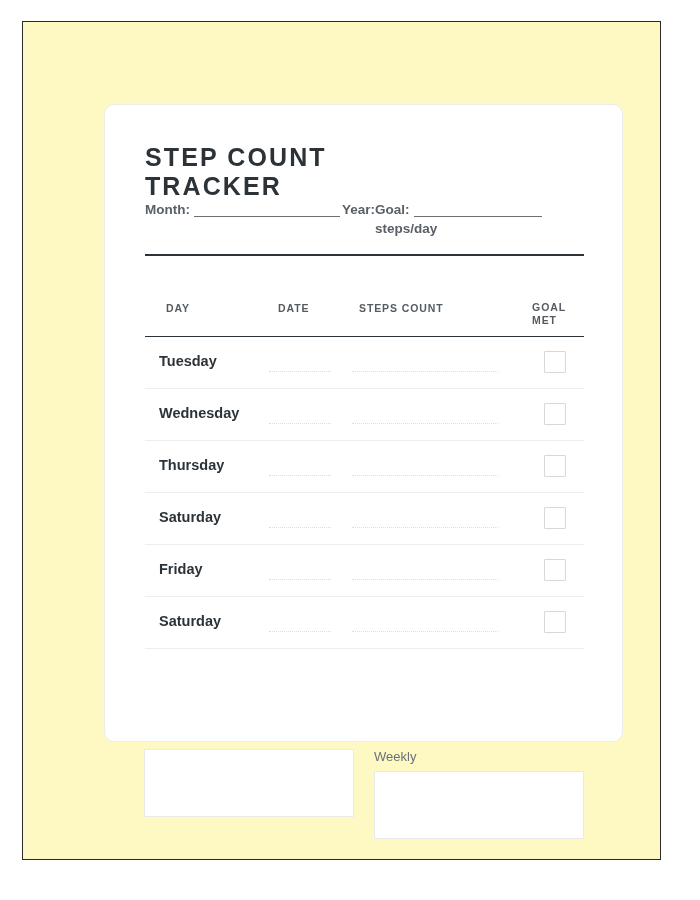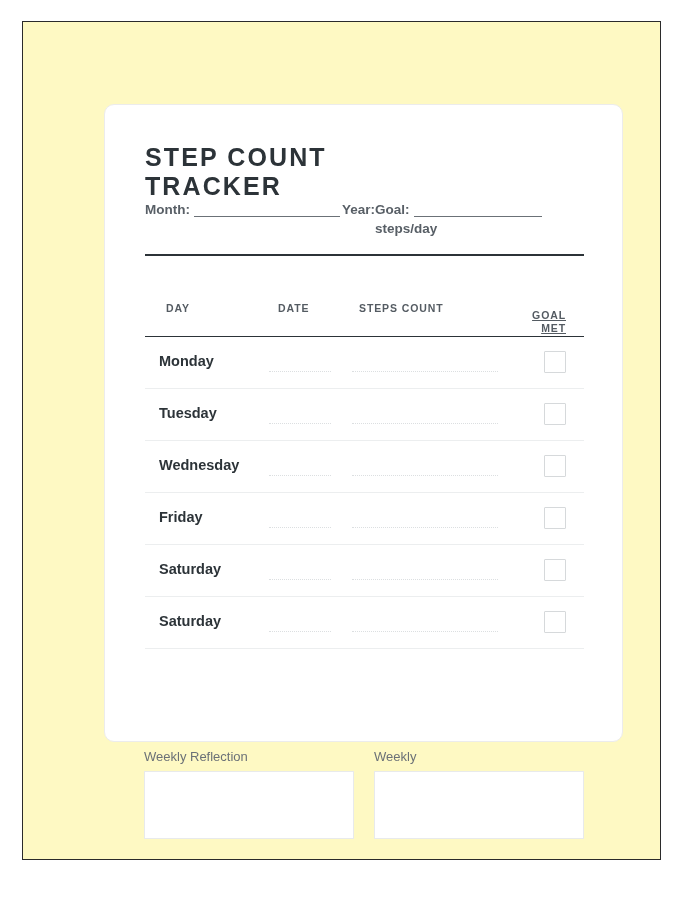--- a/index.html
+++ b/index.html
@@ -86,21 +86,21 @@
     font-size: 10.5px;
     font-weight: bold;
     letter-spacing: 0.9px;
     color: #545b62;
     top: 1px;
     padding-left: 7px;
   }
   .th-day   { left: 14px; }
   .th-date  { left: 126px; }
   .th-steps { left: 207px; }
-  .th-goal  { right: 18px; text-align: right; line-height: 13px; top: 8px; text-decoration: underline; }
+  .th-goal  { right: 18px; text-align: left; line-height: 13px; top: 0; }
 
   .trow {
     position: relative;
     height: 52px;
     border-bottom: 1px solid #eceeef;
   }
   .day-name {
     position: absolute;
     left: 14px; top: 16px;
     font-size: 14.5px;
@@ -173,63 +173,62 @@
         <span class="th th-day">DAY</span>
         <span class="th th-date">DATE</span>
         <span class="th th-steps">STEPS COUNT</span>
         <span class="th th-goal">
           <span>GOAL</span><br>
           <span>MET</span>
         </span>
       </div>
       <div id="rows-host">
           <div class="trow">
-            <span class="day-name">Monday</span>
-            <span class="dot-date"></span>
-            <span class="dot-steps"></span>
-            <span class="goal-box"></span>
-          </div>
-          <div class="trow">
             <span class="day-name">Tuesday</span>
             <span class="dot-date"></span>
             <span class="dot-steps"></span>
             <span class="goal-box"></span>
           </div>
           <div class="trow">
             <span class="day-name">Wednesday</span>
             <span class="dot-date"></span>
             <span class="dot-steps"></span>
             <span class="goal-box"></span>
           </div>
           <div class="trow">
+            <span class="day-name">Thursday</span>
+            <span class="dot-date"></span>
+            <span class="dot-steps"></span>
+            <span class="goal-box"></span>
+          </div>
+          <div class="trow">
+            <span class="day-name">Saturday</span>
+            <span class="dot-date"></span>
+            <span class="dot-steps"></span>
+            <span class="goal-box"></span>
+          </div>
+          <div class="trow">
             <span class="day-name">Friday</span>
-            <span class="dot-date"></span>
-            <span class="dot-steps"></span>
-            <span class="goal-box"></span>
-          </div>
-          <div class="trow">
-            <span class="day-name">Saturday</span>
             <span class="dot-date"></span>
             <span class="dot-steps"></span>
             <span class="goal-box"></span>
           </div>
           <div class="trow">
             <span class="day-name">Saturday</span>
             <span class="dot-date"></span>
             <span class="dot-steps"></span>
             <span class="goal-box"></span>
           </div>
         </div>
     </div>
 
   </div>
 
   <div id="bottom-panels">
     <div class="panel">
-      <div class="panel-label">Weekly Reflection</div>
       <div class="panel-box">
         
       </div>
     </div>
     <div class="panel">
       <div class="panel-label">Weekly</div>
       <div class="panel-box">
         
         
       </div>

